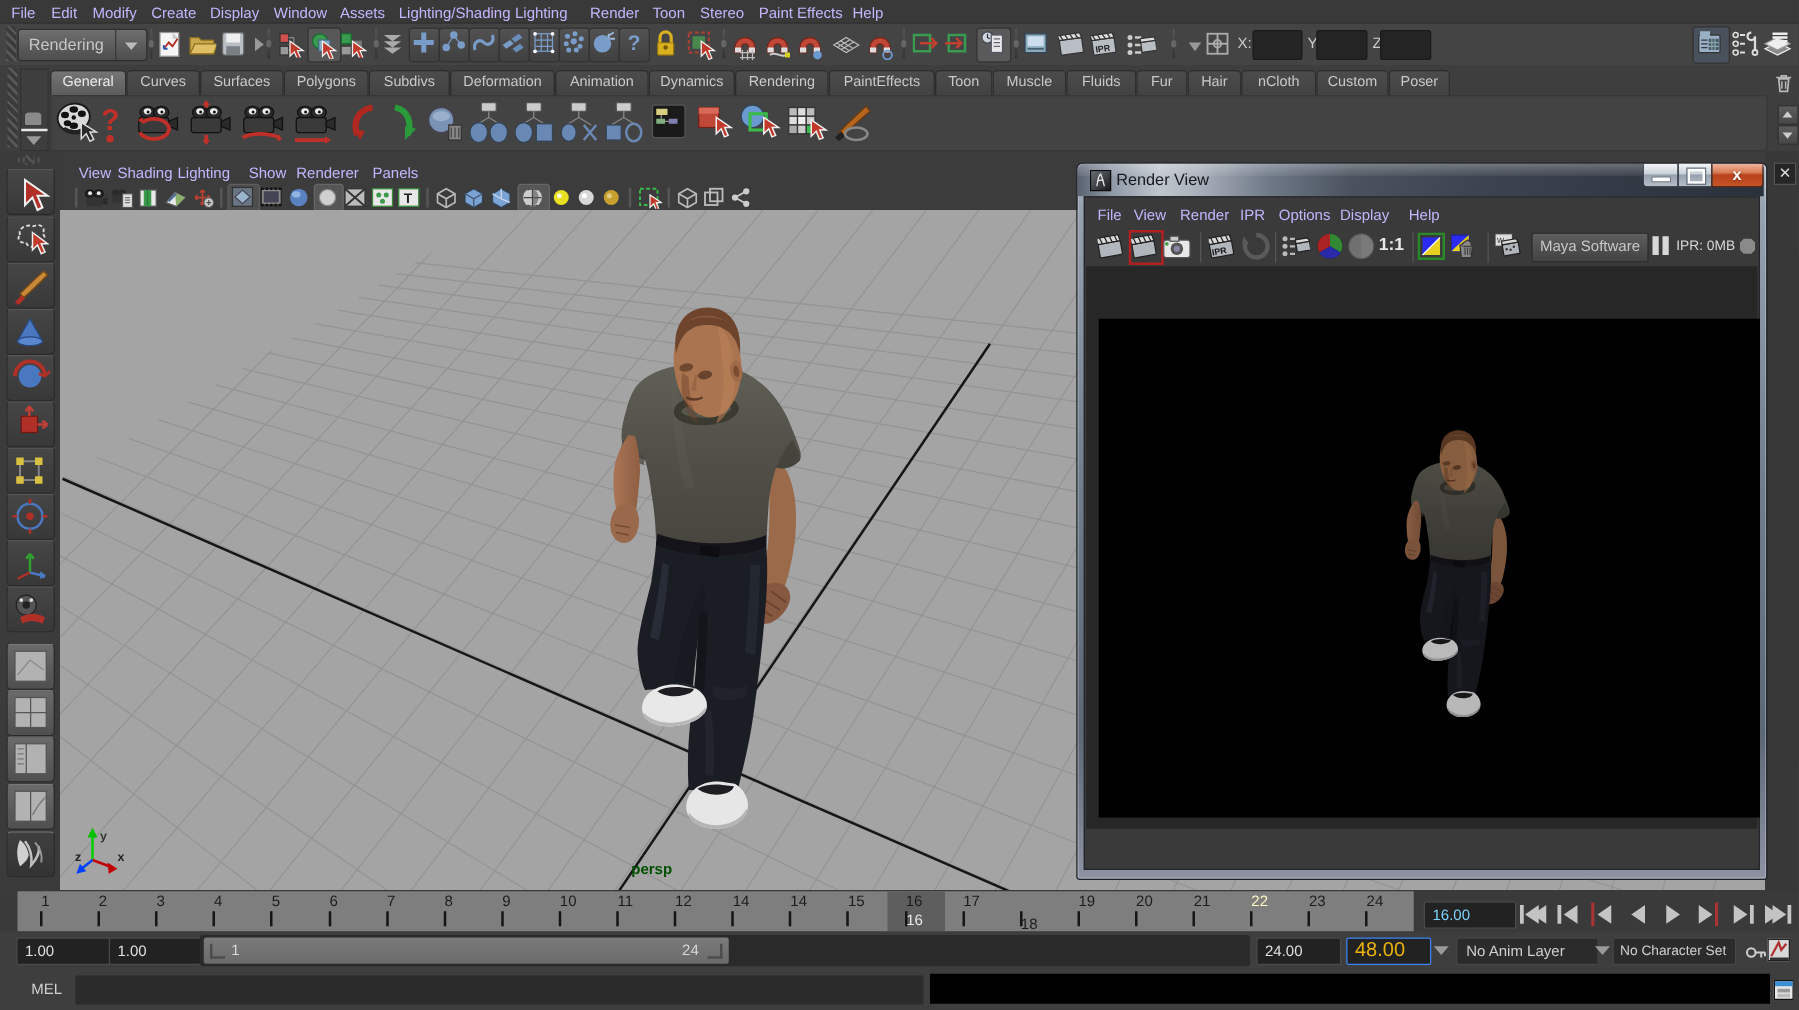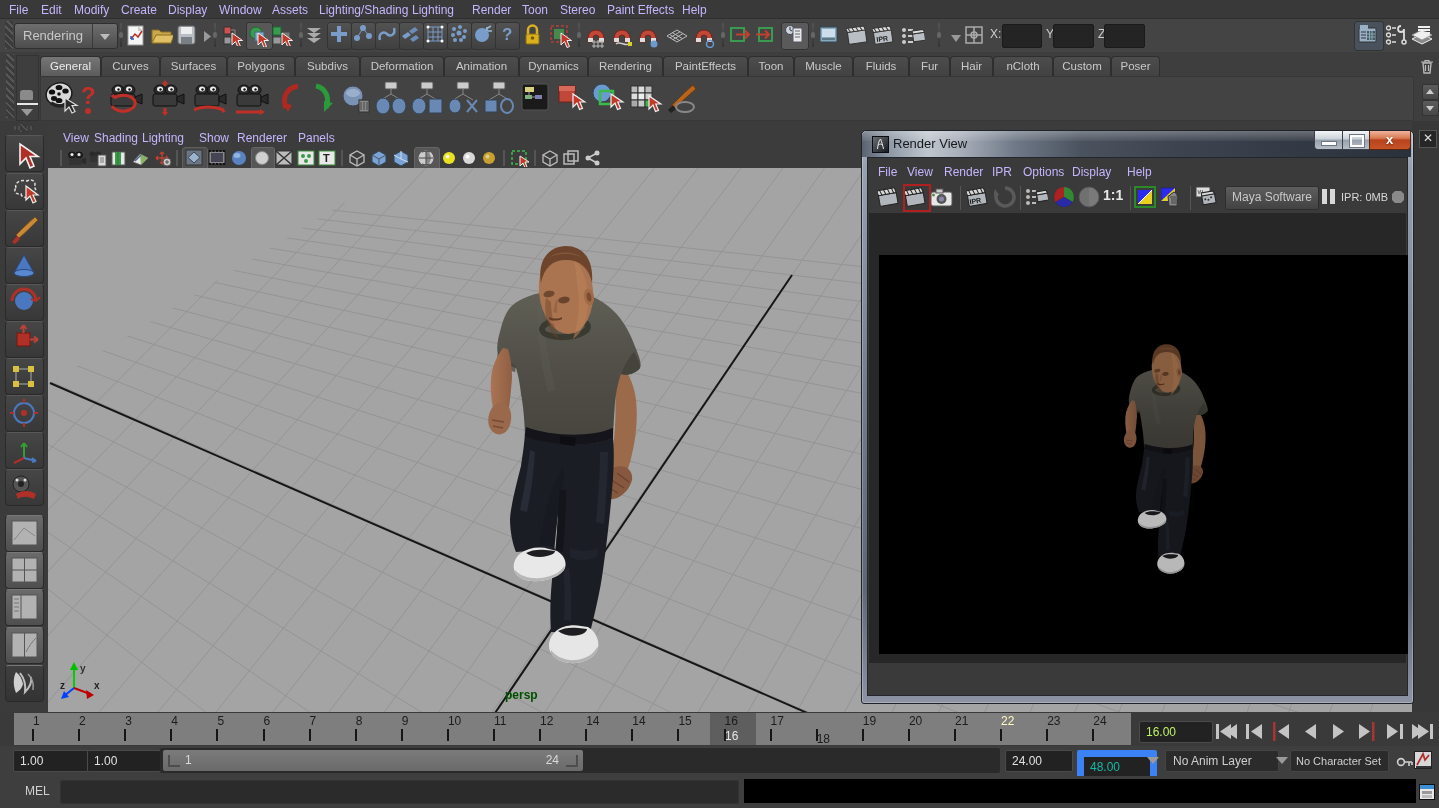--- a/index.html
+++ b/index.html
@@ -934,21 +934,21 @@
         <span class="abs" style="left:941px;top:1px;color:#1c1c1c;font-size:12px;">21</span>
         <div class="abs" style="left:940px;top:16px;width:2px;height:12px;background:#151515;"></div>
         <span class="abs" style="left:987.1px;top:1px;color:#fef9c3;font-size:12px;">22</span>
         <div class="abs" style="left:986.1px;top:16px;width:2px;height:12px;background:#151515;"></div>
         <span class="abs" style="left:1033.2px;top:1px;color:#1c1c1c;font-size:12px;">23</span>
         <div class="abs" style="left:1032.2px;top:16px;width:2px;height:12px;background:#151515;"></div>
         <span class="abs" style="left:1079.3px;top:1px;color:#1c1c1c;font-size:12px;">24</span>
         <div class="abs" style="left:1078.3px;top:16px;width:2px;height:12px;background:#151515;"></div>
         <span class="abs" style="left:711px;top:16px;color:#e6e6e6;font-size:12px;">16</span>
       </div>
-    <div class="abs" style="left:1139px;top:9px;width:66px;height:20px;background:#222;border:1px solid #4a4a4a;border-radius:2px;color:#bef264;font-size:12px;padding-left:6px;line-height:20px;">16.00</div>
+    <div class="abs" style="left:1139px;top:9px;width:66px;height:20px;background:#222;border:1px solid #4a4a4a;border-radius:2px;color:#7dd3fc;font-size:12px;padding-left:6px;line-height:20px;">16.00</div>
     <div class="abs" id="playbtns" style="left:1213px;top:8px;width:226px;height:24px;">
         <svg class="abs" style="left:0px;top:0;" width="27" height="23">
           <rect x="3" y="4" width="3" height="15" fill="#c4c4c4"></rect>
           <path d="M18 4 L7 11.5 L18 19 Z" fill="#c4c4c4"></path>
           <path d="M24 4 L13 11.5 L24 19 Z" fill="#c4c4c4"></path>
         </svg>
         <svg class="abs" style="left:28px;top:0;" width="27" height="23">
           <rect x="5" y="4" width="3" height="15" fill="#c4c4c4"></rect>
           <path d="M21 4 L10 11.5 L21 19 Z" fill="#c4c4c4"></path>
         </svg>
@@ -983,21 +983,21 @@
     <div class="abs" style="left:87px;top:4px;width:66px;height:20px;background:#222;border:1px solid #4a4a4a;border-radius:2px;color:#e0e0e0;font-size:12px;padding-left:6px;line-height:20px;">1.00</div>
     <div class="abs" style="left:160px;top:2px;width:840px;height:25px;background:#2a2a2a;border-radius:2px;">
       <div class="abs" style="left:3px;top:2px;width:420px;height:21px;background:linear-gradient(#7b7b7b,#6a6a6a);border-radius:2px;">
         <div class="abs" style="left:5px;top:5px;width:10px;height:10px;border-left:2px solid #4d4d4d;border-bottom:2px solid #4d4d4d;"></div>
         <span class="abs" style="left:22px;top:3px;color:#d8d8d8;font-size:12px;">1</span>
         <div class="abs" style="right:5px;top:5px;width:10px;height:10px;border-right:2px solid #4d4d4d;border-bottom:2px solid #4d4d4d;"></div>
         <span class="abs" style="right:24px;top:3px;color:#d8d8d8;font-size:12px;">24</span>
       </div>
     </div>
     <div class="abs" style="left:1005px;top:4px;width:60px;height:20px;background:#222;border:1px solid #4a4a4a;border-radius:2px;color:#e0e0e0;font-size:12px;padding-left:6px;line-height:20px;">24.00</div>
-    <div class="abs" style="left:1077px;top:4px;width:60px;height:20px;background:#222;border:7px solid #3b82f6;border-radius:2px;color:#14b8a6;font-size:12px;padding-left:6px;line-height:20px;">48.00</div>
+    <div class="abs" style="left:1077px;top:4px;width:60px;height:20px;background:#222;border:1px solid #3b82f6;border-radius:2px;color:#eab308;font-size:16px;padding-left:6px;line-height:20px;">48.00</div>
     <div class="abs" style="left:1147px;top:11px;width:0;height:0;border-left:6px solid transparent;border-right:6px solid transparent;border-top:7px solid #9a9a9a;"></div>
     <div class="abs" style="left:1165px;top:4px;width:105px;height:20px;background:#2b2b2b;border:1px solid #454545;border-radius:2px;color:#cfcfcf;font-size:12px;padding-left:7px;line-height:20px;">No Anim Layer</div>
     <div class="abs" style="left:1276px;top:11px;width:0;height:0;border-left:6px solid transparent;border-right:6px solid transparent;border-top:7px solid #9a9a9a;"></div>
     <div class="abs" style="left:1290px;top:4px;width:92px;height:20px;background:#2b2b2b;border:1px solid #454545;border-radius:2px;color:#cfcfcf;font-size:11px;padding-left:5px;line-height:20px;white-space:nowrap;overflow:hidden;">No Character Set</div>
     <svg class="abs" style="left:1396px;top:9px;" width="18" height="14">
         <circle cx="5" cy="7" r="3.4" fill="none" stroke="#cfcfcf" stroke-width="1.6"></circle>
         <path d="M8 7 L16 7 M13 7 L13 11 M16 7 L16 10" stroke="#cfcfcf" stroke-width="1.6" fill="none"></path>
       </svg>
     <div class="abs" style="left:1414px;top:5px;width:16px;height:16px;background:#d8d8d8;border:1px solid #222;">
       <svg width="17" height="17">

